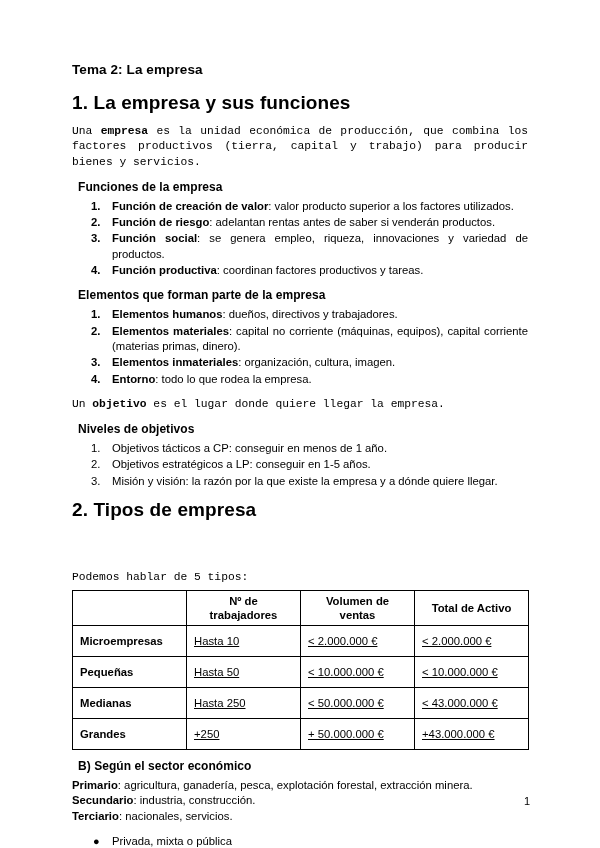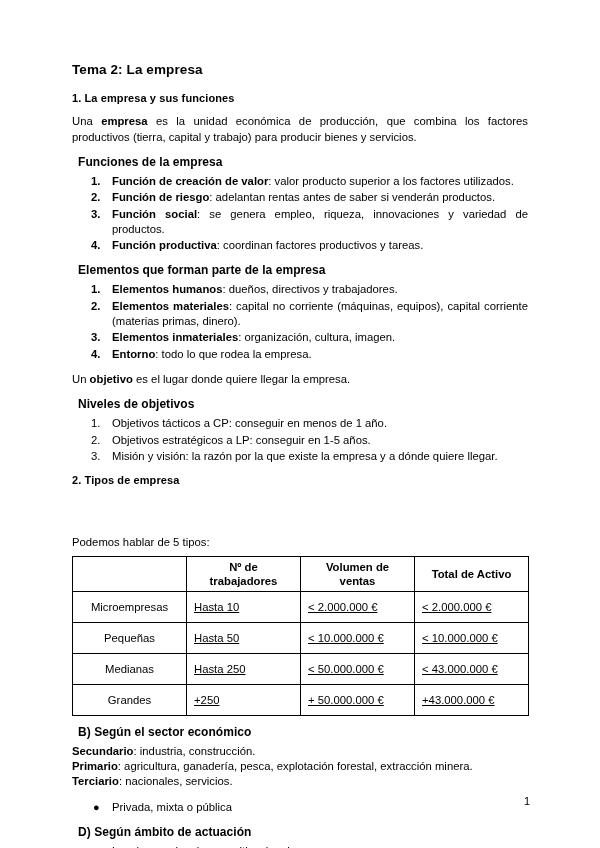--- a/index.html
+++ b/index.html
@@ -30,38 +30,39 @@
   }
 
   h1.doc-title {
     font-size: 13.5px;
     font-weight: bold;
     margin: 0 0 14px 0;
     letter-spacing: 0.1px;
     line-height: 1.2;
   }
   h2.section {
-    font-size: 11px;
+    font-size: 19px;
     font-weight: bold;
     margin: 0 0 9px 0;
     letter-spacing: 0.1px;
     line-height: 1.2;
   }
   h3.subsection {
     font-size: 12px;
     font-weight: bold;
     margin: 0 0 4px 6px;
     letter-spacing: 0.05px;
     line-height: 1.25;
   }
   p.para {
     font-size: 11.3px;
     line-height: 15.3px;
     margin: 0 0 10px 0;
     text-align: justify;
+    font-family: Liberation Mono, monospace;
   }
   p.nomargin { margin-bottom: 0; margin-top: 48px; }
 
   ol.list, ul.list {
     margin: 0 0 10px 0;
     padding: 0;
     list-style: none;
   }
   ol.list li, ul.list li {
     font-size: 11.3px;
@@ -102,22 +103,22 @@
     padding: 3px 7px;
     font-size: 11.3px;
     vertical-align: middle;
     line-height: 14px;
   }
   table.sizes-table th {
     font-weight: bold;
     text-align: center;
   }
   table.sizes-table td.rowlabel {
-    font-weight: normal;
-    text-align: center;
+    font-weight: bold;
+    text-align: left;
   }
   table.sizes-table td.val {
     text-align: left;
     text-decoration: underline;
   }
   col.c0 { width: 114px; }
   col.c1 { width: 114px; }
   col.c2 { width: 114px; }
   col.c3 { width: 114px; }
 
@@ -217,22 +218,22 @@
           <td class="rowlabel">Grandes</td>
           <td class="val">+250</td>
           <td class="val">+ 50.000.000 €</td>
           <td class="val">+43.000.000 €</td>
         </tr>
       </tbody>
     </table>
 
     <h3 class="subsection">B) Según el sector económico</h3>
     <div class="sector-block">
+      <div class="sector-line"><b class="lead">Primario</b><span>: agricultura, ganadería, pesca, explotación forestal, extracción minera.</span></div>
       <div class="sector-line"><b class="lead">Secundario</b><span>: industria, construcción.</span></div>
-      <div class="sector-line"><b class="lead">Primario</b><span>: agricultura, ganadería, pesca, explotación forestal, extracción minera.</span></div>
       <div class="sector-line"><b class="lead">Terciario</b><span>: nacionales, servicios.</span></div>
     </div>
 
     <ul class="list">
       <li><span class="marker">●</span><span>Privada, mixta o pública</span></li>
     </ul>
 
     <h3 class="subsection">D) Según ámbito de actuación</h3>
     <ul class="list">
       <li><span class="marker">●</span><span>Locales, nacionales o multinacionales.</span></li>

